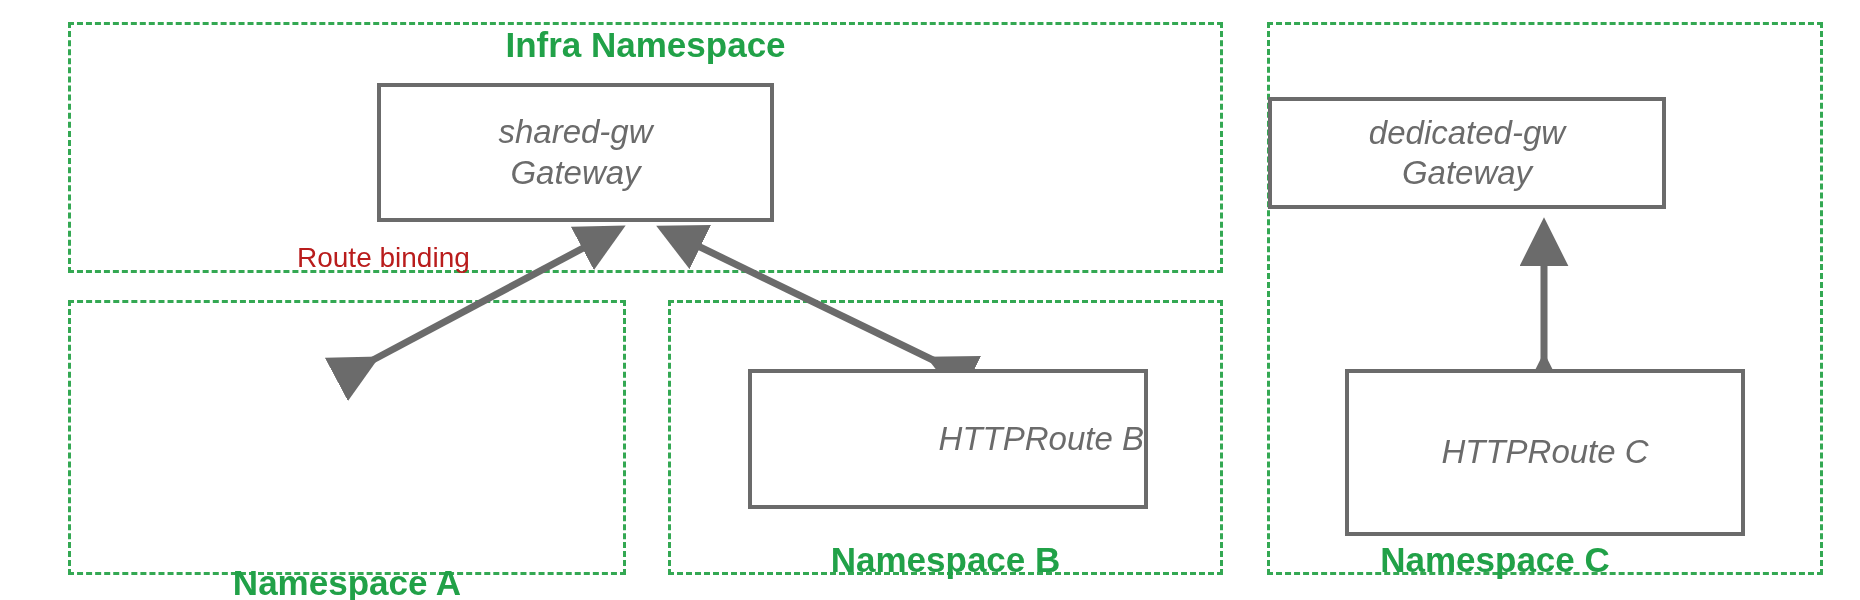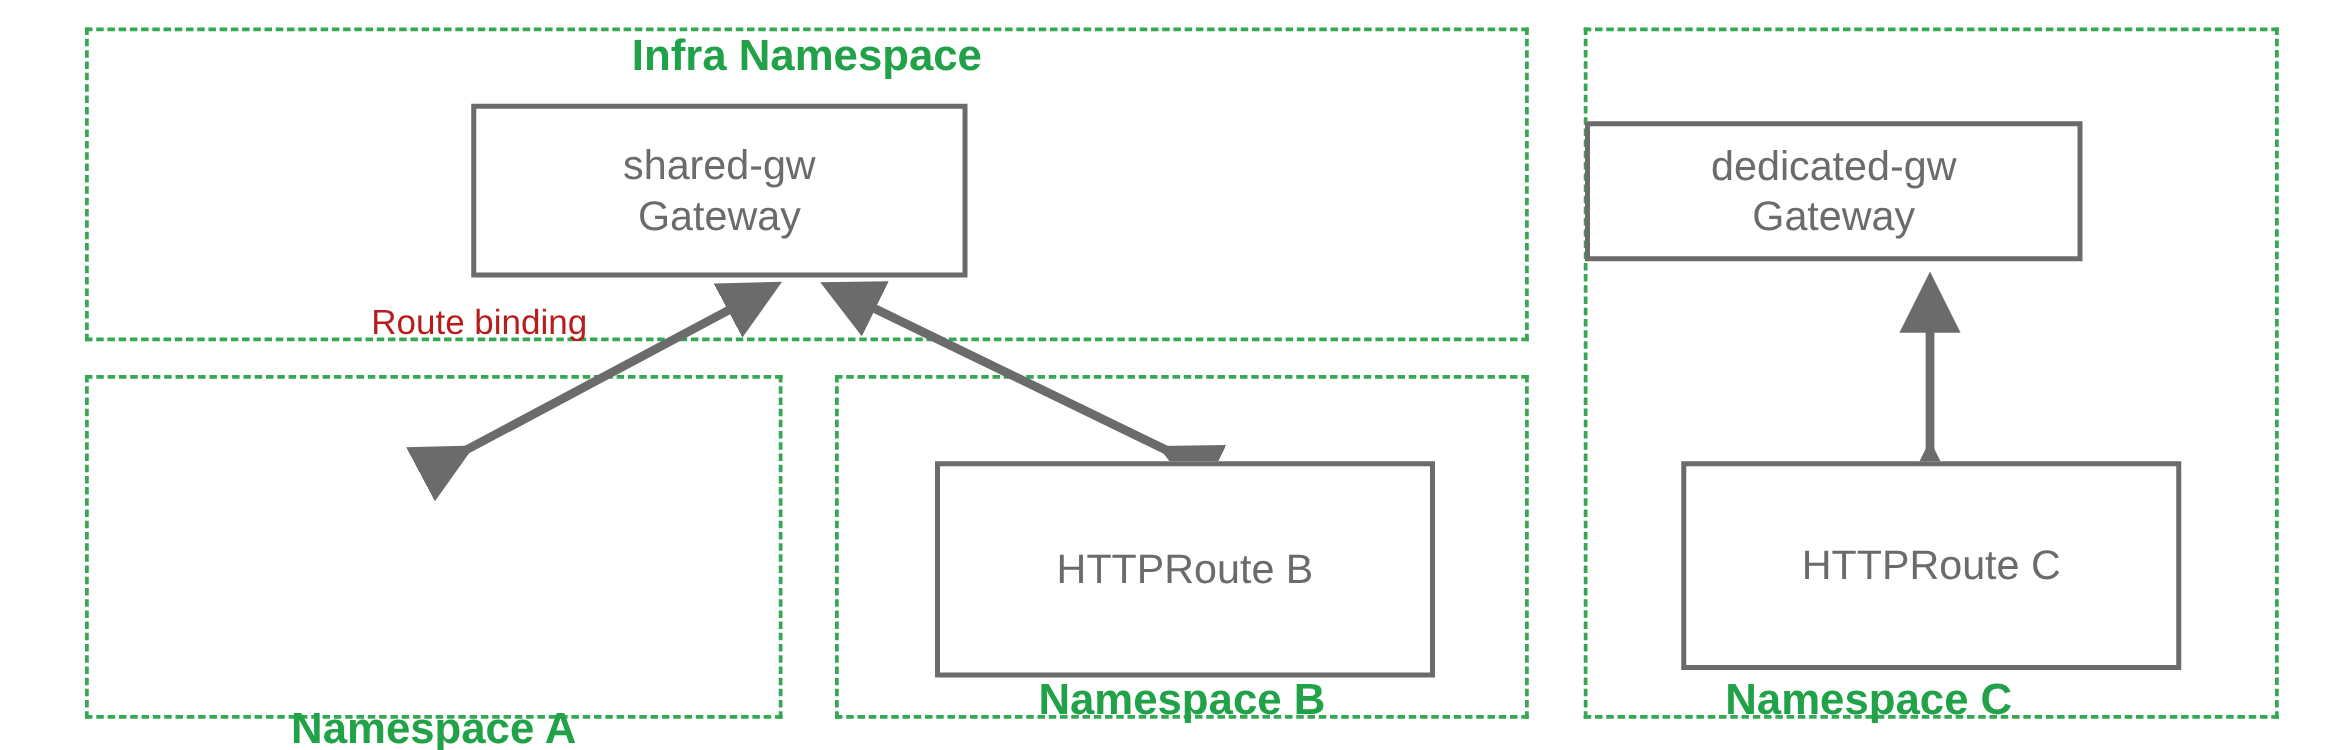--- a/index.html
+++ b/index.html
@@ -44,20 +44,21 @@
     justify-content: center;
     color: #6b6b6b;
     font-size: 33px;
     font-family: "Liberation Sans", sans-serif;
     line-height: 1.22;
     text-align: center;
   }
   .node-line {
     display: block;
     white-space: nowrap;
+    font-style: italic;
   }
   .edge-label {
     position: absolute;
     color: #b91c1c;
     font-size: 28px;
     font-family: "Liberation Sans", sans-serif;
     white-space: nowrap;
     background: transparent;
   }
   svg.edges {
@@ -103,21 +104,21 @@
     <span class="node-line">shared-gw</span>
     <span class="node-line">Gateway</span>
   </div>
 
   <div class="node-box" style="left:1268px; top:97px; width:398px; height:112px;text-align:center;">
     <span class="node-line">dedicated-gw</span>
     <span class="node-line">Gateway</span>
   </div>
 
 
-  <div class="node-box" style="left:748px; top:369px; width:400px; height:173px;">
+  <div class="node-box" style="left:748px; top:369px; width:400px; height:140px;align-items:flex-end;">
     <span class="node-line">HTTPRoute B</span>
   </div>
 
   <div class="node-box" style="left:1345px; top:369px; width:400px; height:167px;">
     <span class="node-line">HTTPRoute C</span>
   </div>
 
   <div class="edge-label" style="left:297px; top:242px;">Route binding</div>
 
 </div>

